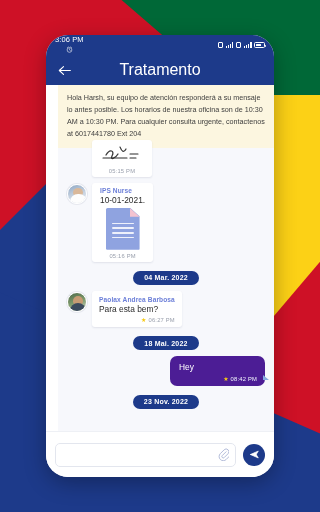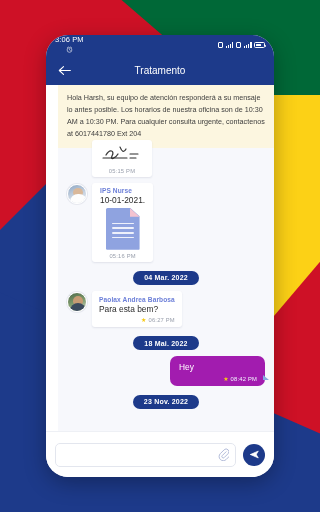--- a/index.html
+++ b/index.html
@@ -74,21 +74,21 @@
   .appbar {
     background: #1d3a8a; color: #fff;
     height: 30px; flex: 0 0 30px;
     display: flex; align-items: center;
     padding: 0 10px;
     position: relative;
   }
   .back-btn { width: 16px; height: 16px; display: flex; align-items: center; justify-content: center; cursor: pointer; }
   .appbar-title {
     position: absolute; left: 0; right: 0; text-align: center;
-    font-size: 10px; font-weight: 400; pointer-events: none;
+    font-size: 16px; font-weight: 400; pointer-events: none;
   }
 
   
   .chat {
     flex: 1 1 auto;
     background: #f7f8fc;
     overflow: hidden;
     padding: 0 0 4px 0;
     display: flex; flex-direction: column; margin-left: 12px;
   }
@@ -164,21 +164,21 @@
   .date-wrap { display: flex; justify-content: center; margin-top: 9px; }
   .date-pill {
     background: #1d3a8a; color: #fff;
     font-size: 7px; font-weight: 700;
     padding: 3.5px 11px; border-radius: 20px;
     letter-spacing: .2px;
   }
 
   
   .bubble-out {
-    background: #a21caf;
+    background: #4c1d95;
     color: #ffffff;
     border-radius: 7px;
     padding: 6px 8px 4px 9px;
     min-width: 95px; max-width: 130px;
     position: relative;
   }
   .bubble-out .body-text { color: #ffffff; }
   .bubble-out .time { color: #f2f6fd; }
   .bubble-out::after {
     content: ""; position: absolute; right: -4px; bottom: 6px;

